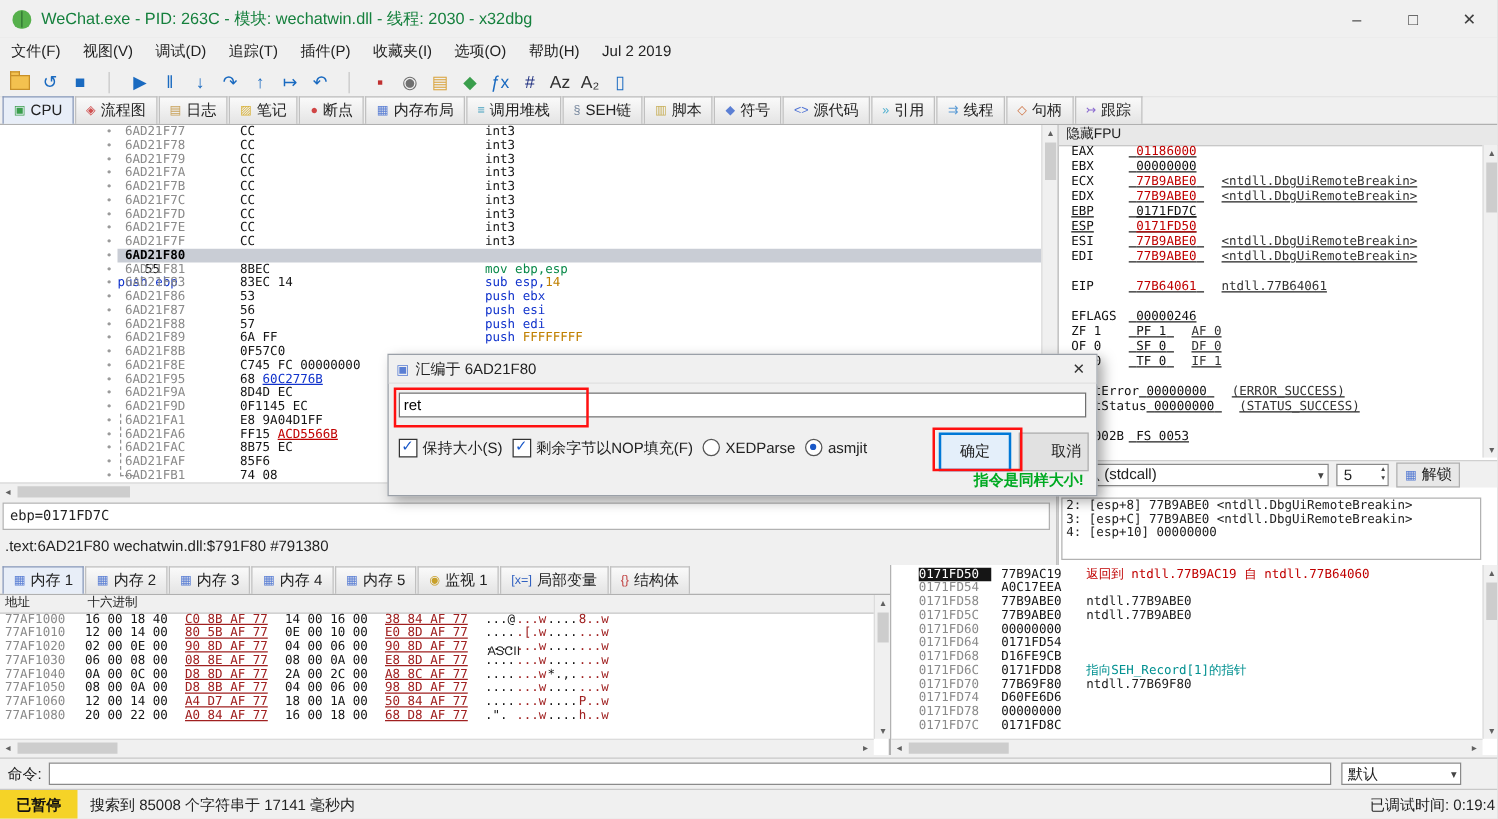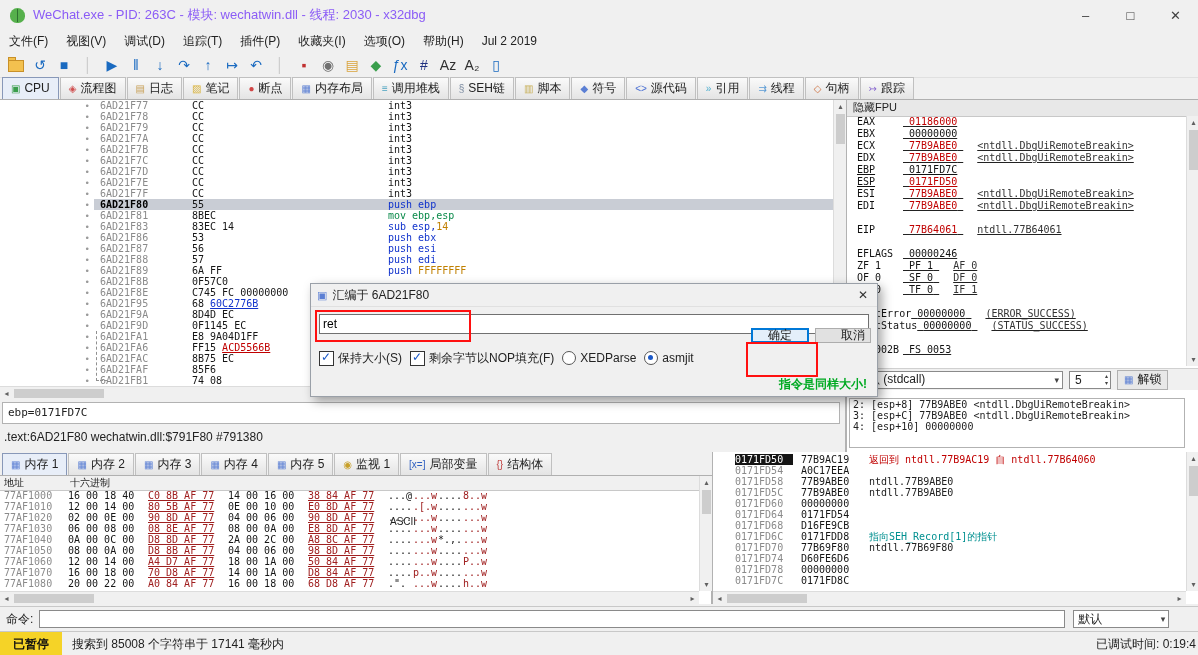--- a/index.html
+++ b/index.html
@@ -5,21 +5,21 @@
   html,body{margin:0;padding:0;background:#d8d8d8;}
   #app{position:relative;width:1198px;height:655px;background:#f0f0f0;overflow:hidden;
        font-family:"Liberation Sans",sans-serif;font-size:12px;color:#222;}
   .mono{font-family:"DejaVu Sans Mono",monospace;}
 
   
   #titlebar{position:absolute;left:0;top:0;width:1198px;height:30px;background:#f0f0f0;
             border-bottom:1px solid #e2e2e2;display:flex;align-items:center;}
   .bug{width:15px;height:15px;border-radius:50% 50% 45% 45%;background:#56b04c;margin:0 8px 0 10px;position:relative;}
   .bug::before{content:"";position:absolute;left:7px;top:1px;width:1px;height:13px;background:#2e7030;}
-  #title-text{color:#8b5cf6;font-size:13px;}
+  #title-text{color:#15803d;font-size:13px;}
   #win-btns{margin-left:auto;display:flex;}
   .winbtn{width:45px;height:30px;display:flex;align-items:center;justify-content:center;color:#404040;font-size:13px;}
 
   
   #menubar{position:absolute;left:0;top:30px;width:1198px;height:22px;background:#f0f0f0;display:flex;align-items:center;}
   #menubar .mitem{padding:2px 9px;}
 
   
   #toolbar{position:absolute;left:0;top:52px;width:1198px;height:26px;background:#f0f0f0;
            border-bottom:1px solid #e0e0e0;display:flex;align-items:center;padding-left:4px;box-sizing:border-box;}
@@ -36,21 +36,21 @@
   .tab.sel{background:#e8eef8;border-color:#8898b8;}
   .tab-g{font-size:10px;}
 
   
   #disasm{position:absolute;left:0;top:100px;width:846px;height:352px;background:#f0f0f0;border-right:1px solid #b2b2b2;box-sizing:border-box;}
   #drows{position:absolute;left:0;top:0;width:833px;height:286px;background:#fff;overflow:hidden;border-bottom:1px solid #d0d0d0;}
   .drow{display:flex;height:11px;line-height:11px;font-size:10px;}
   .dmargin{width:94px;text-align:right;color:#9a9a9a;}
   .bp-dot{padding-right:4px;font-size:9px;}
   .dcells{flex:1;display:flex;}
-  .drow.sel .dcells{background:#c9cdd5;}
+  .drow.sel .dcells{background:#c9cdd5;flex-direction:column;}
   .daddr{width:70px;color:#8a8a8a;padding-left:6px;}
   .drow.sel .daddr{color:#000;font-weight:bold;}
   .dbytes{width:196px;color:#151515;margin-left:22px;}
   .dinstr{flex:1;color:#151515;}
   .k-int3{color:#151515;} .k-push{color:#1133cc;} .k-mov{color:#0a8a4a;} .k-sub{color:#1133cc;} .k-imm{color:#c08000;}
   .b-blue{color:#1133cc;text-decoration:underline;}
   .b-red{color:#c00000;text-decoration:underline;}
   #jump-line-v{position:absolute;left:96px;top:231px;width:1px;height:50px;border-left:1px dashed #909090;}
   #jump-line-h{position:absolute;left:96px;top:280px;width:11px;height:1px;border-top:1px dashed #909090;}
 
@@ -134,21 +134,21 @@
   #dlg-title{height:22px;display:flex;align-items:center;background:#f0f0f0;border-bottom:1px solid #e0e0e0;}
   #dlg-icon{color:#5b7fd4;font-size:11px;padding:0 5px 0 6px;}
   #dlg-close{margin-left:auto;width:28px;text-align:center;color:#333;}
   #dlg-input{position:absolute;left:8px;top:30px;width:542px;height:18px;border:1px solid #707070;background:#fff;font-size:12px;padding:0 3px;}
   #dlg-controls{position:absolute;left:8px;top:62px;height:24px;display:flex;align-items:center;gap:8px;}
   .cb,.rd{display:inline-flex;align-items:center;gap:4px;white-space:nowrap;}
   .cbbox{width:13px;height:13px;background:#fff;border:1px solid #333;display:inline-block;position:relative;}
   .cbbox.on::after{content:"✓";position:absolute;left:1px;top:-2px;color:#1a58c8;font-size:12px;}
   .rdot{width:12px;height:12px;border:1px solid #555;border-radius:50%;background:#fff;display:inline-block;position:relative;}
   .rdot.on::after{content:"";position:absolute;left:3px;top:3px;width:5px;height:5px;border-radius:50%;background:#1a58c8;}
-  .dbtn{position:absolute;top:44px;height:15px;background:#e1e1e1;border:1px solid #adadad;display:flex;align-items:center;justify-content:center;font-size:12px;box-sizing:border-box;}
+  .dbtn{position:absolute;top:62px;height:31px;background:#e1e1e1;border:1px solid #adadad;display:flex;align-items:center;justify-content:center;font-size:12px;box-sizing:border-box;}
   #btn-ok{left:440px;width:58px;border:2px solid #0078d7;background:#e4effa;}
   #btn-cancel{left:504px;width:56px;padding-left:20px;}
   #dlg-hint{position:absolute;right:10px;top:92px;color:#00aa22;font-weight:bold;}
   .annot{position:absolute;border:2px solid #ff1010;z-index:60;}
   #annot-input{left:4px;top:26px;width:152px;height:28px;}
   #annot-ok{left:435px;top:58px;width:68px;height:31px;}
 </style>
 </head>
 <body>
 
@@ -835,23 +835,20 @@
         </div>
 
         <div class="mrow">
           <span class="maddr">77AF1050</span><span class="mh">08 00 0A 00</span><span class="mh ph">D8 8B AF 77</span><span class="mh">04 00 06 00</span><span class="mh ph">98 8D AF 77</span><span class="ms">....</span><span class="ms ps">...w</span><span class="ms">....</span><span class="ms ps">...w</span>
         </div>
 
         <div class="mrow">
           <span class="maddr">77AF1060</span><span class="mh">12 00 14 00</span><span class="mh ph">A4 D7 AF 77</span><span class="mh">18 00 1A 00</span><span class="mh ph">50 84 AF 77</span><span class="ms">....</span><span class="ms ps">...w</span><span class="ms">....</span><span class="ms ps">P..w</span>
         </div>
 
-        <div class="mrow">
-          <span class="maddr">77AF1070</span><span class="mh">16 00 18 00</span><span class="mh ph">70 D8 AF 77</span><span class="mh">14 00 1A 00</span><span class="mh ph">D8 84 AF 77</span><span class="ms">....</span><span class="ms ps">p..w</span><span class="ms">....</span><span class="ms ps">...w</span>
-        </div>
 
         <div class="mrow">
           <span class="maddr">77AF1080</span><span class="mh">20 00 22 00</span><span class="mh ph">A0 84 AF 77</span><span class="mh">16 00 18 00</span><span class="mh ph">68 D8 AF 77</span><span class="ms"> .".</span><span class="ms ps">...w</span><span class="ms">....</span><span class="ms ps">h..w</span>
         </div>
       </div>
     <div id="dump-vscroll" class="sbv">
       <span class="sb-ar" style="top:0;">▴</span>
       <span class="sb-th" style="left:2px;top:14px;width:9px;height:24px;"></span>
       <span class="sb-ar" style="bottom:0;">▾</span>
     </div>

